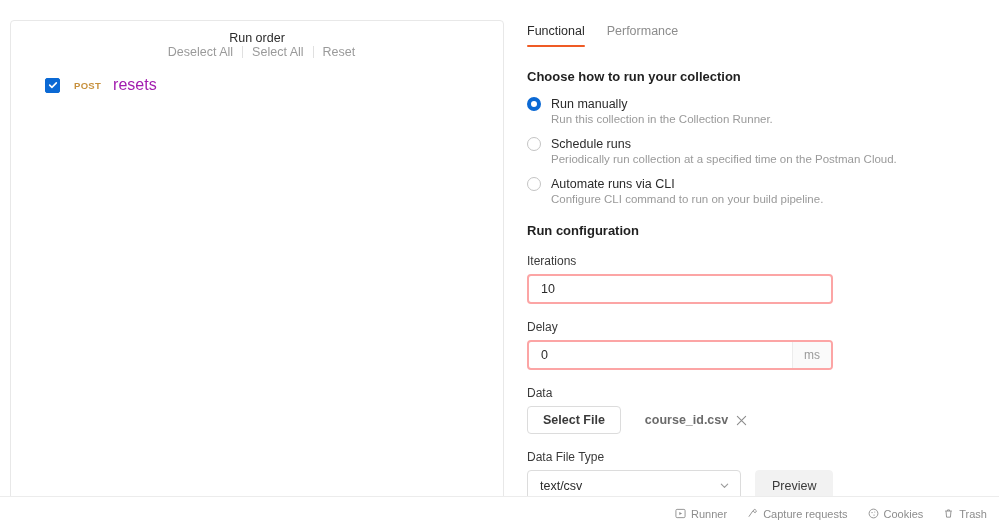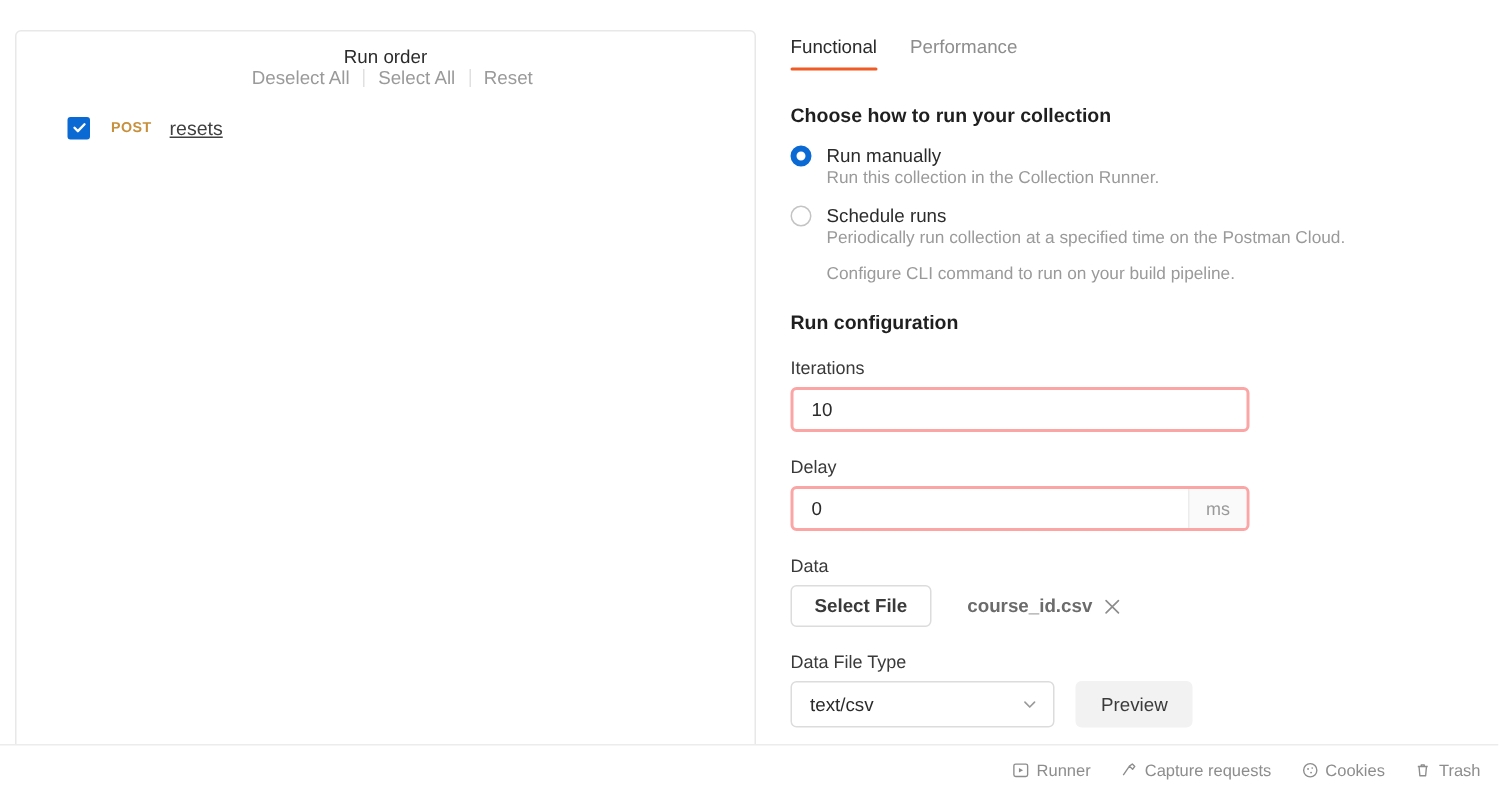--- a/index.html
+++ b/index.html
@@ -46,21 +46,21 @@
     width: 15px; height: 15px; border-radius: 2px;
     background: #0b69d4; border: 1px solid #0b69d4;
     display: inline-flex; align-items: center; justify-content: center;
     cursor: pointer; flex: none;
   }
   .chk-blue svg { display: block; }
   .method-post {
     font-size: 9.5px; font-weight: 700; color: #c7903c;
     letter-spacing: .3px; margin-left: 14px; flex: none;
   }
-  .req-name { font-size: 13px; color: #404040; margin-left: 12px; text-decoration: underline; }
+  .req-name { font-size: 16px; color: #a21caf; margin-left: 12px; }
 
   
   .right-panel {
     position: absolute;
     left: 527px; top: 24px;
     width: 460px;
   }
   .tabs { display: flex; gap: 22px; border-bottom: 0; }
   .tab {
     font-size: 12.5px; color: #8d8d8d; padding-bottom: 9px;
@@ -122,21 +122,21 @@
     display: inline-flex; align-items: center; cursor: pointer;
   }
   .file-name { font-size: 12.5px; color: #6b6b6b; margin-left: 24px; }
   .x-icon {
     margin-left: 8px; cursor: pointer; color: #8d8d8d;
     display: inline-flex; align-items: center;
   }
 
   .select-row { display: flex; align-items: center; gap: 14px; }
   .select-box {
-    width: 176px; height: 31px;
+    width: 214px; height: 31px;
     border: 1px solid #dcdcdc; border-radius: 4px;
     background: #fff; display: flex; align-items: center;
     justify-content: space-between; padding: 0 10px 0 12px;
     cursor: pointer;
   }
   .select-box .sval { font-size: 12.5px; color: #2b2b2b; }
   .btn-gray {
     height: 31px; padding: 0 16px;
     background: #f2f2f2; border: 1px solid #f2f2f2; border-radius: 4px;
     font-size: 12.5px; color: #3a3a3a;
@@ -220,20 +220,24 @@
 
       <div class="radio-item">
         <div class="radio-line">
           <span class="radio-outer"></span>
           <span class="radio-label">Schedule runs</span>
         </div>
         <div class="radio-desc">Periodically run collection at a specified time on the Postman Cloud.</div>
       </div>
 
       <div class="radio-item">
+        <div class="radio-line">
+          <span class="radio-outer"></span>
+          <span class="radio-label">Automate runs via CLI</span>
+        </div>
         <div class="radio-desc">Configure CLI command to run on your build pipeline.</div>
       </div>
 
     </div>
 
     <div class="section-title" style="margin-top:18px;">Run configuration</div>
 
     <div class="field-label">Iterations</div>
     <div class="text-input">
       <span class="val">10</span>

